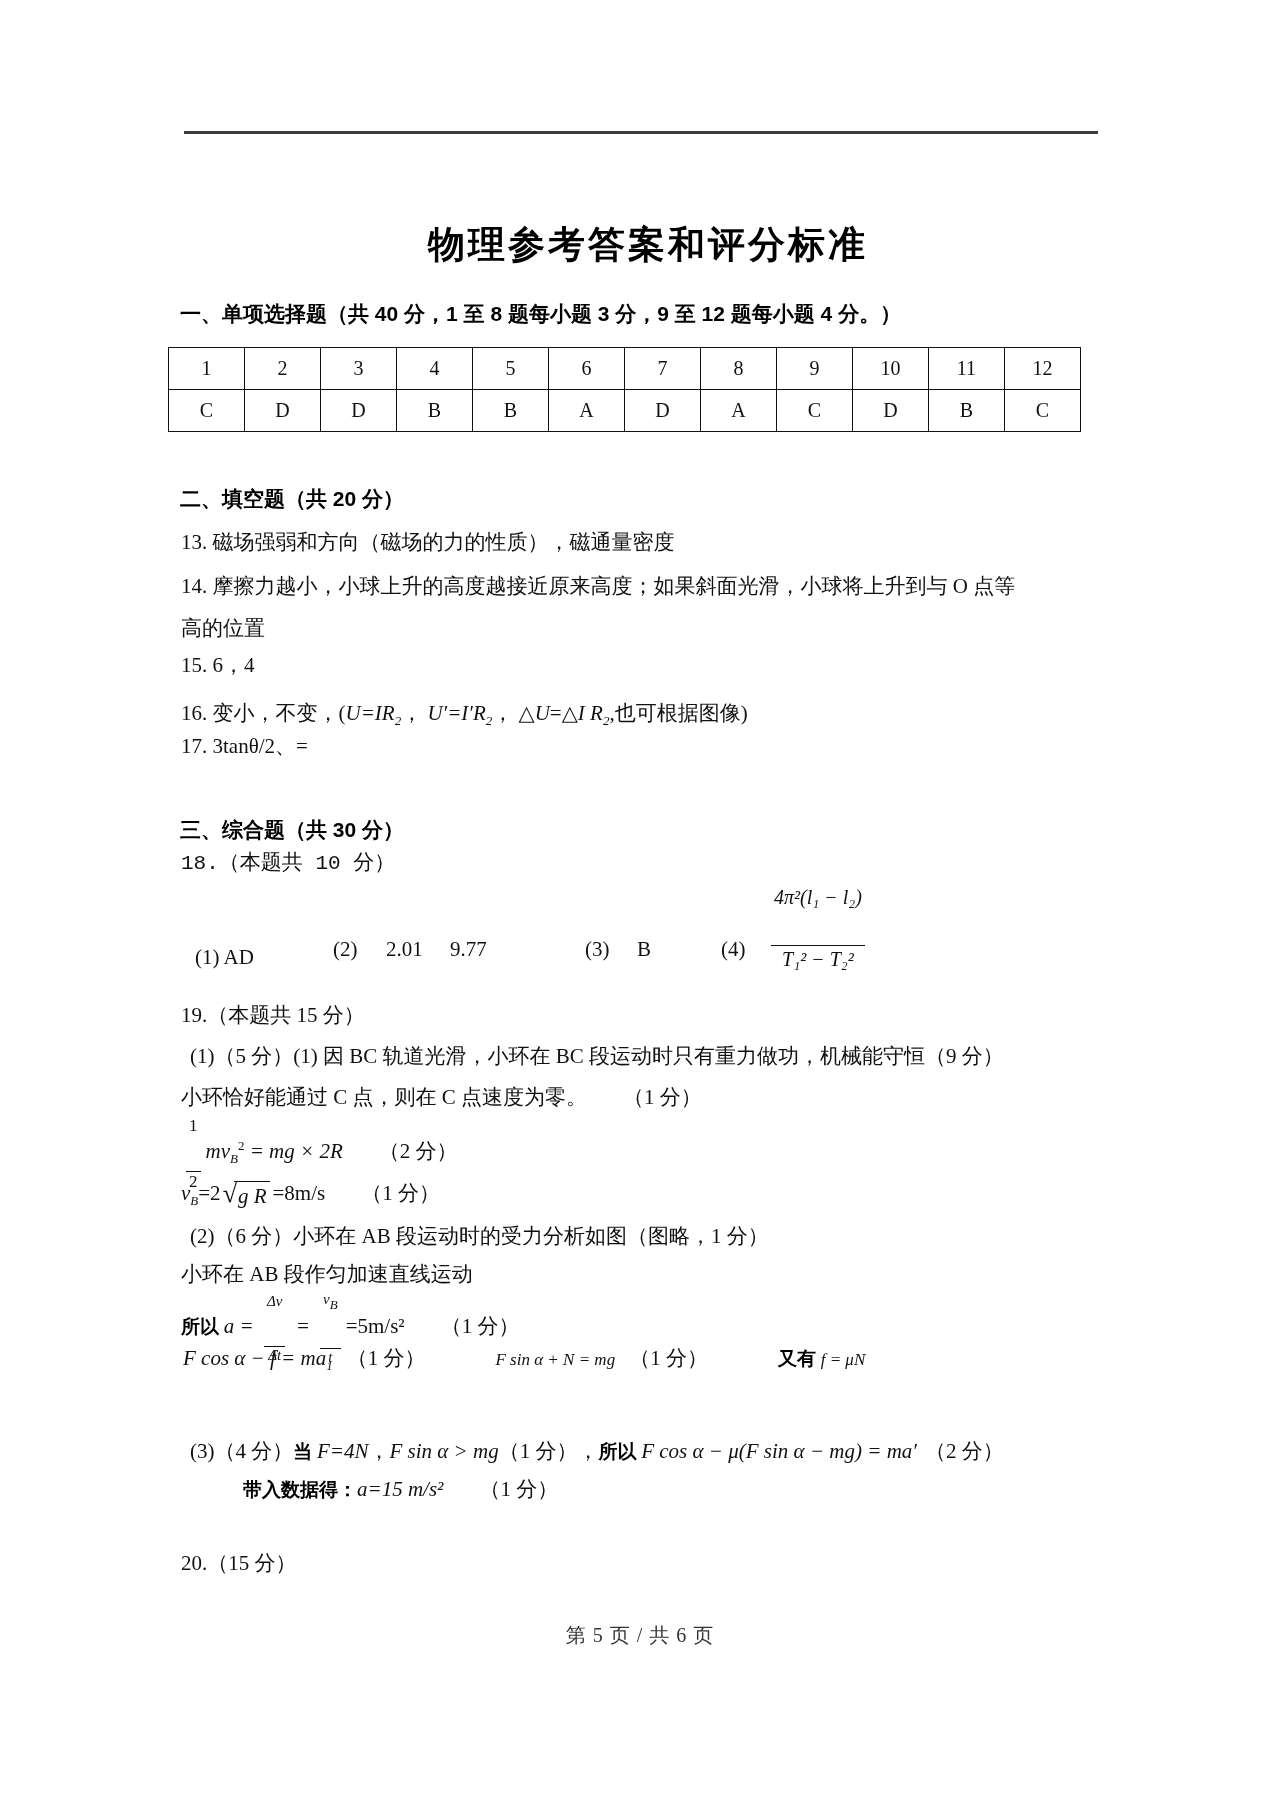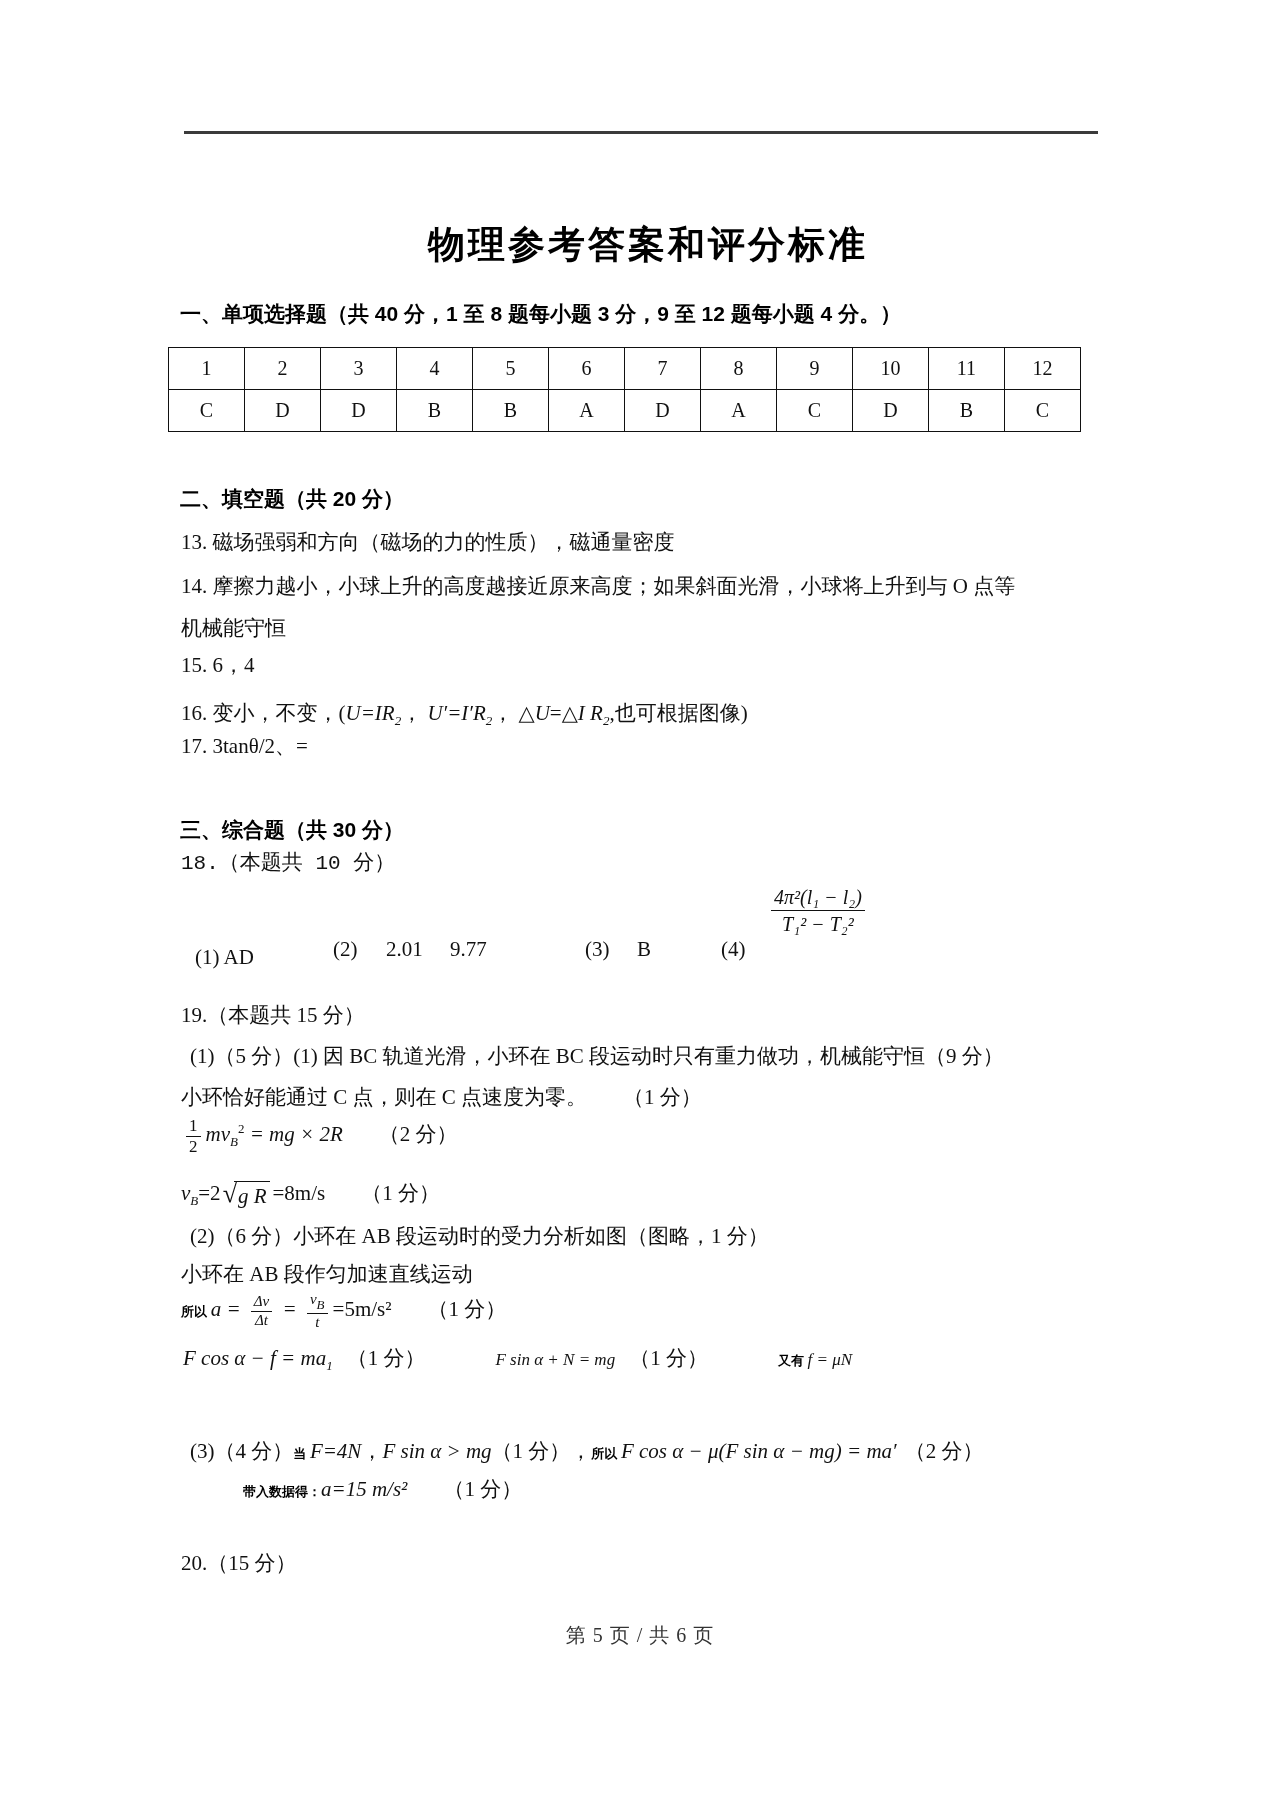--- a/index.html
+++ b/index.html
@@ -4,31 +4,31 @@
 <style>
   html,body{margin:0;padding:0;background:#ffffff;}
   .page{position:relative;width:1280px;height:1810px;background:#ffffff;overflow:hidden;
         font-family:"Liberation Serif","DejaVu Serif",serif;color:#111;}
   .rule{position:absolute;top:131px;left:184px;width:914px;height:3px;background:#3b3b3b;}
   .title{position:absolute;top:212px;left:0;width:100%;margin:8px;text-align:center;
          font-family:"Liberation Sans","DejaVu Sans",sans-serif;font-weight:900;
          font-size:37px;letter-spacing:3px;color:#000;}
   .line{position:absolute;white-space:nowrap;font-size:21px;line-height:1.3;}
   .hei{font-family:"Liberation Sans","DejaVu Sans",sans-serif;font-weight:bold;font-size:21px;color:#000;}
-  .hei2{font-family:Liberation Sans, sans-serif;font-weight:bold;font-size:13px;color:#000;margin-top:8px;}
+  .hei2{font-family:Liberation Serif, serif;font-weight:bold;font-size:19px;color:#000;margin-top:8px;}
   .cn{font-style:normal;}
   .it{font-style:italic;}
   .its{font-style:italic;font-size:17px;}
   .sub{font-style:italic;font-size:13px;vertical-align:-5px;}
   .sup{font-size:13px;vertical-align:8px;}
   .g0{margin-left:8px;} .g1{margin-left:14px;} .g2{margin-left:36px;} .g3{margin-left:70px;}
   .frac{display:inline-block;vertical-align:middle;text-align:center;margin:0 5px;
         font-size:17px;line-height:1.15;}
   .frac .fnum{display:block;padding:0 3px;}
-  .frac .fden{display:block;border-top:1.6px solid #111;padding:0 3px;}
+  .frac .fden{display:block;border-top:1.6px solid #111;padding:0 3px;margin-top:35px;}
   .frac.big{font-size:20px;line-height:1.3;}
   .frac.fs{font-size:15px;}
   .sqrt{display:inline-flex;vertical-align:middle;margin:0 2px;}
   .rad{font-size:26px;line-height:1;align-self:flex-start;margin-right:-3px;}
   .radicand{border-top:1.7px solid #111;padding:1px 4px 0;}
   table.anstab{position:absolute;top:347px;left:168px;border-collapse:collapse;table-layout:fixed;}
   .anstab td{border:1.7px solid #111;width:75px;height:41px;text-align:center;
              font-size:20px;padding:0;font-family:"Liberation Serif","DejaVu Serif",serif;}
   .footer{position:absolute;top:1622px;left:0;width:100%;text-align:center;
           font-size:20px;color:#333;letter-spacing:1px;}
@@ -75,21 +75,21 @@
           <td>C</td>
         </tr>
     </tbody>
   </table>
 
   <div class="line hei" style="top:485px;left:180px;">二、填空题（共 20 分）</div>
 
   <div class="line" style="top:529px;left:181px;">13. 磁场强弱和方向（磁场的力的性质），磁通量密度</div>
 
   <div class="line" style="top:573px;left:181px;">14. 摩擦力越小，小球上升的高度越接近原来高度；如果斜面光滑，小球将上升到与 O 点等</div>
-  <div class="line" style="top:615px;left:181px;">机械能守恒</div>
+  <div class="line" style="top:615px;left:181px;">高的位置</div>
 
   <div class="line" style="top:652px;left:181px;">15. 6，4</div>
 
   <div class="line" style="top:700px;left:181px;"><span class="cn">16. 变小，不变，(</span><span class="it">U=IR</span><span class="sub">2</span><span class="cn">， </span><span class="it">U′=I′R</span><span class="sub">2</span><span class="cn">， △</span><span class="it">U</span><span class="cn">=△</span><span class="it">I R</span><span class="sub">2</span><span class="cn">,也可根据图像)</span></div>
 
   <div class="line" style="top:733px;left:181px;">17. 3tanθ/2、=</div>
 
   <div class="line hei" style="top:816px;left:180px;">三、综合题（共 30 分）</div>
 
   <div class="line" style="top:850px;left:181px;font-family:Liberation Mono, monospace;">18.（本题共 10 分）</div>

